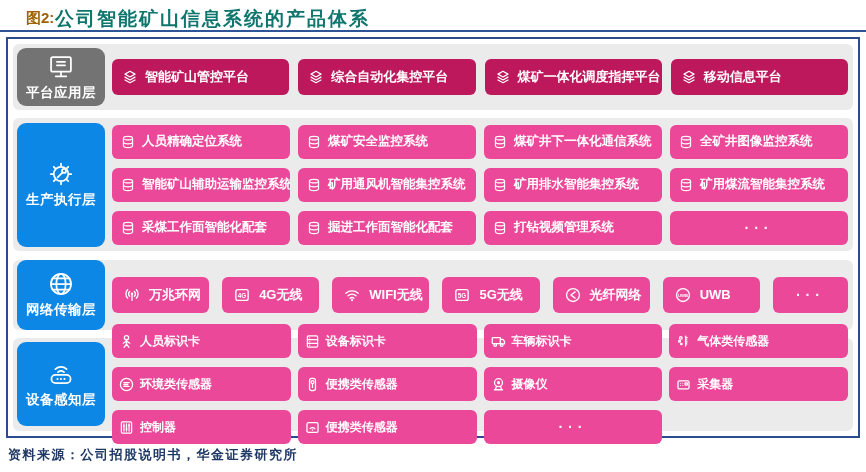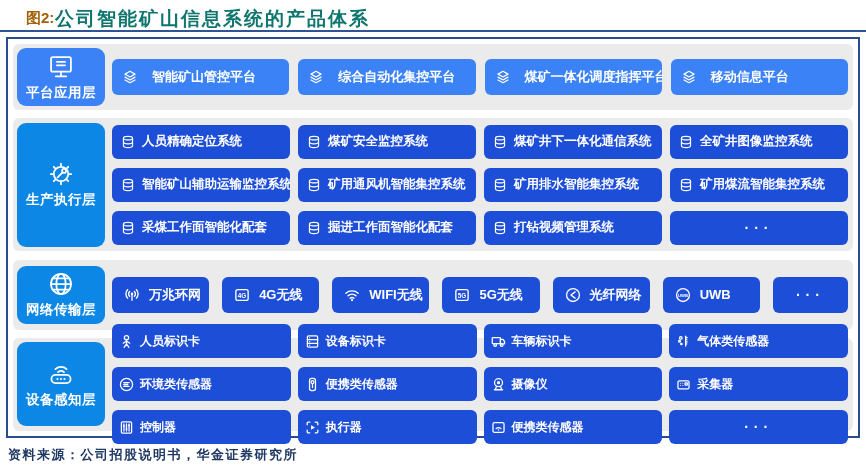--- a/index.html
+++ b/index.html
@@ -18,36 +18,36 @@
     box-sizing:border-box;background:#fff;padding:5px;display:flex;flex-direction:column;
     justify-content:space-between;
   }
   .band{background:#EBEBEB;border-radius:6px;display:flex;align-items:center;padding:0 5px 0 4px;box-sizing:border-box;}
   .band-1{height:66px}.band-2{height:133px}.band-3{height:70px}.band-4{height:93px}
   .layer-label{
     width:88px;min-width:88px;border-radius:9px;background:#0D87E6;color:#fff;display:flex;
     flex-direction:column;align-items:center;justify-content:center;gap:3px;
     font-size:13.5px;font-weight:bold;letter-spacing:.5px;white-space:nowrap;
   }
-  .band-1 .layer-label{height:58px;background:#3b82f6;}
+  .band-1 .layer-label{height:58px;background:#737373;}
   .band-2 .layer-label{height:124px;justify-content:center;}
-  .band-3 .layer-label{height:58px;}
+  .band-3 .layer-label{height:70px;}
   .band-4 .layer-label{height:84px;}
   .items{flex:1;margin-left:7px;min-width:0;}
   .items-flex{display:flex;gap:9px;align-items:center;}
   .items-flex .product-item{flex:1;}
   .band-3 .items-flex{gap:13px;}
   .items-grid4{display:grid;grid-template-columns:repeat(4,1fr);gap:9px 8px;}
   .items-grid6{display:grid;grid-template-columns:repeat(4,1fr);gap:9px 7px;}
   .product-item{
-    height:34px;border-radius:6px;background:#1d4ed8;color:#fff;display:flex;align-items:center;
+    height:34px;border-radius:6px;background:#ec4899;color:#fff;display:flex;align-items:center;
     gap:6px;padding:0 8px;font-weight:bold;white-space:nowrap;overflow:hidden;font-size:12.5px;
     box-sizing:border-box;
   }
-  .band-1 .product-item{background:#3b82f6;height:36px;font-size:13px;gap:14px;padding:0 10px;}
+  .band-1 .product-item{background:#be185d;height:36px;font-size:13px;gap:7px;padding:0 10px;}
   .band-3 .product-item{height:36px;font-size:13px;padding:0 11px;gap:8px;}
   .band-4 .product-item{font-size:12px;padding:0 6px;gap:5px;}
   .product-item.ellipsis{justify-content:center;letter-spacing:5px;font-size:14px;padding:0;}
   .icon{display:flex;flex:none;align-items:center;justify-content:center;}
   .source{
     position:absolute;left:8px;top:446px;font-size:13px;color:#1F3864;letter-spacing:1.5px;
     font-family:"Liberation Serif",serif;font-weight:600;white-space:nowrap;text-align:center;
   }
 </style>
 </head>
@@ -430,29 +430,20 @@
               <circle cx="8.4" cy="10" r="1.3" fill="#fff" stroke="none"></circle>
               <circle cx="12" cy="14" r="1.3" fill="#fff" stroke="none"></circle>
               <circle cx="15.6" cy="9" r="1.3" fill="#fff" stroke="none"></circle>
             </svg>
           </span>
           <span>控制器</span>
         </div>
         <div class="product-item">
           <span class="icon">
             <svg width="17" height="17" viewBox="0 0 24 24" fill="none" stroke="#fff" stroke-width="1.8" stroke-linecap="round" stroke-linejoin="round">
-              <path d="M8.2 4.5H6a1.5 1.5 0 00-1.5 1.5v2.2M15.8 4.5H18a1.5 1.5 0 011.5 1.5v2.2M8.2 19.5H6a1.5 1.5 0 01-1.5-1.5v-2.2M15.8 19.5H18a1.5 1.5 0 001.5-1.5v-2.2"></path>
-              <path d="M10 8.8l5.4 3.2-5.4 3.2z" fill="#fff" stroke="none"></path>
-            </svg>
-          </span>
-          <span>执行器</span>
-        </div>
-        <div class="product-item">
-          <span class="icon">
-            <svg width="17" height="17" viewBox="0 0 24 24" fill="none" stroke="#fff" stroke-width="1.8" stroke-linecap="round" stroke-linejoin="round">
               <rect x="4.2" y="5.2" width="15.6" height="13.6" rx="2"></rect>
               <path d="M8.6 13.6a4.8 4.8 0 016.8 0"></path>
               <circle cx="12" cy="15.6" r="1.1" fill="#fff" stroke="none"></circle>
             </svg>
           </span>
           <span>便携类传感器</span>
         </div>
         <div class="product-item ellipsis">
           <span>···</span>
         </div>

